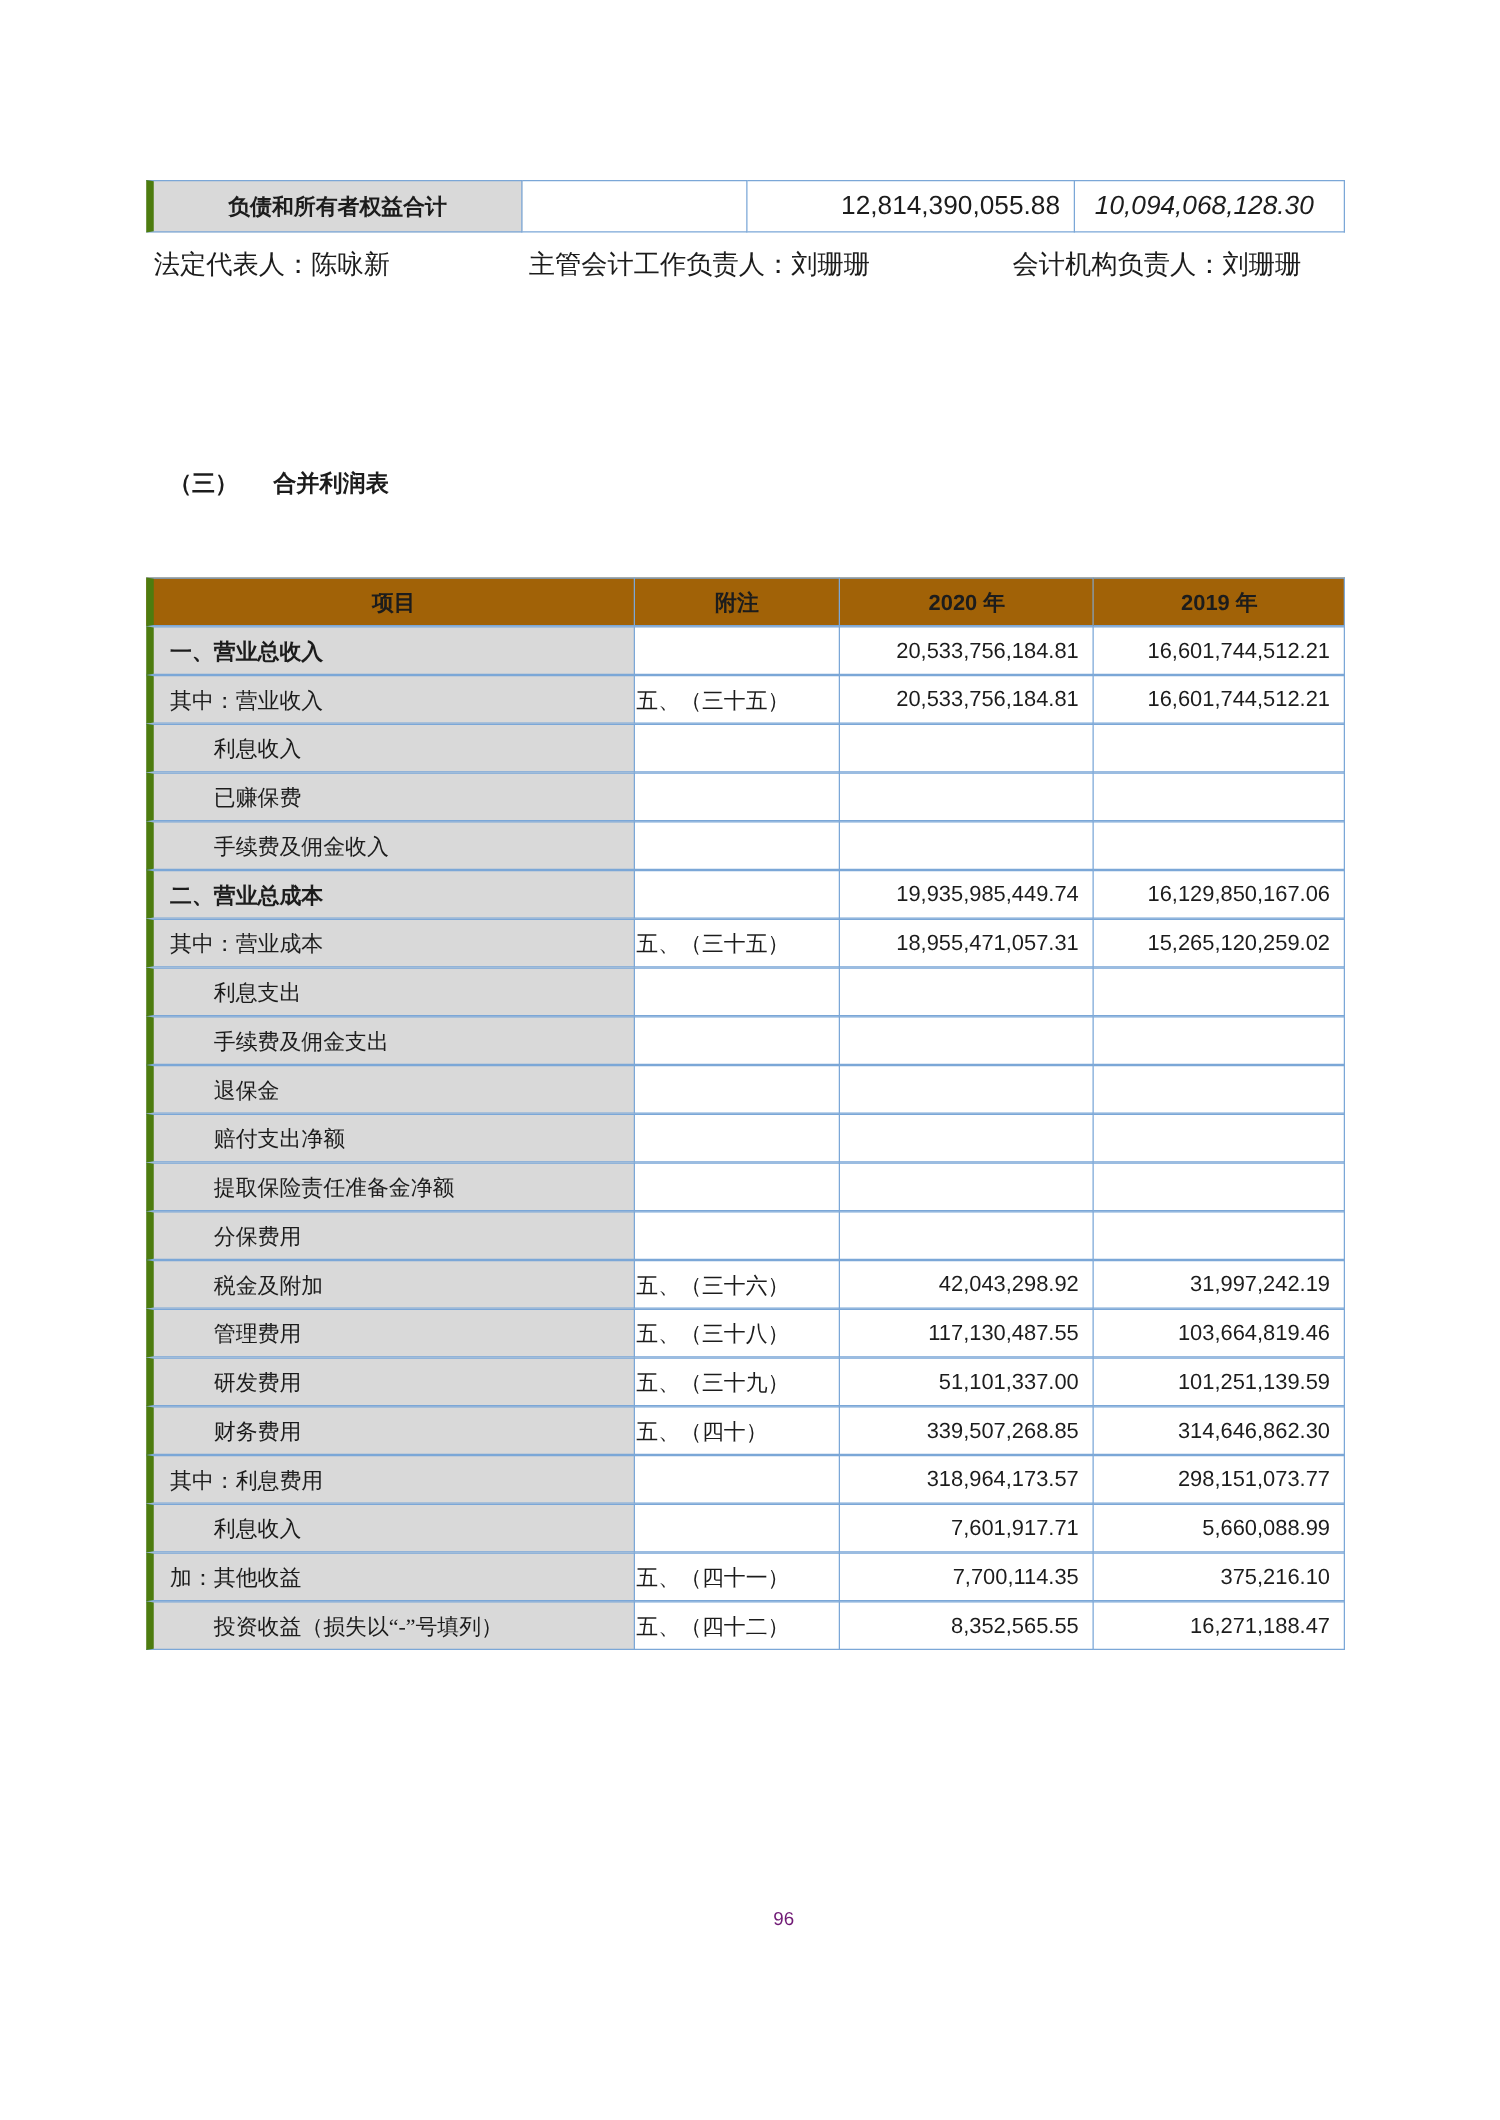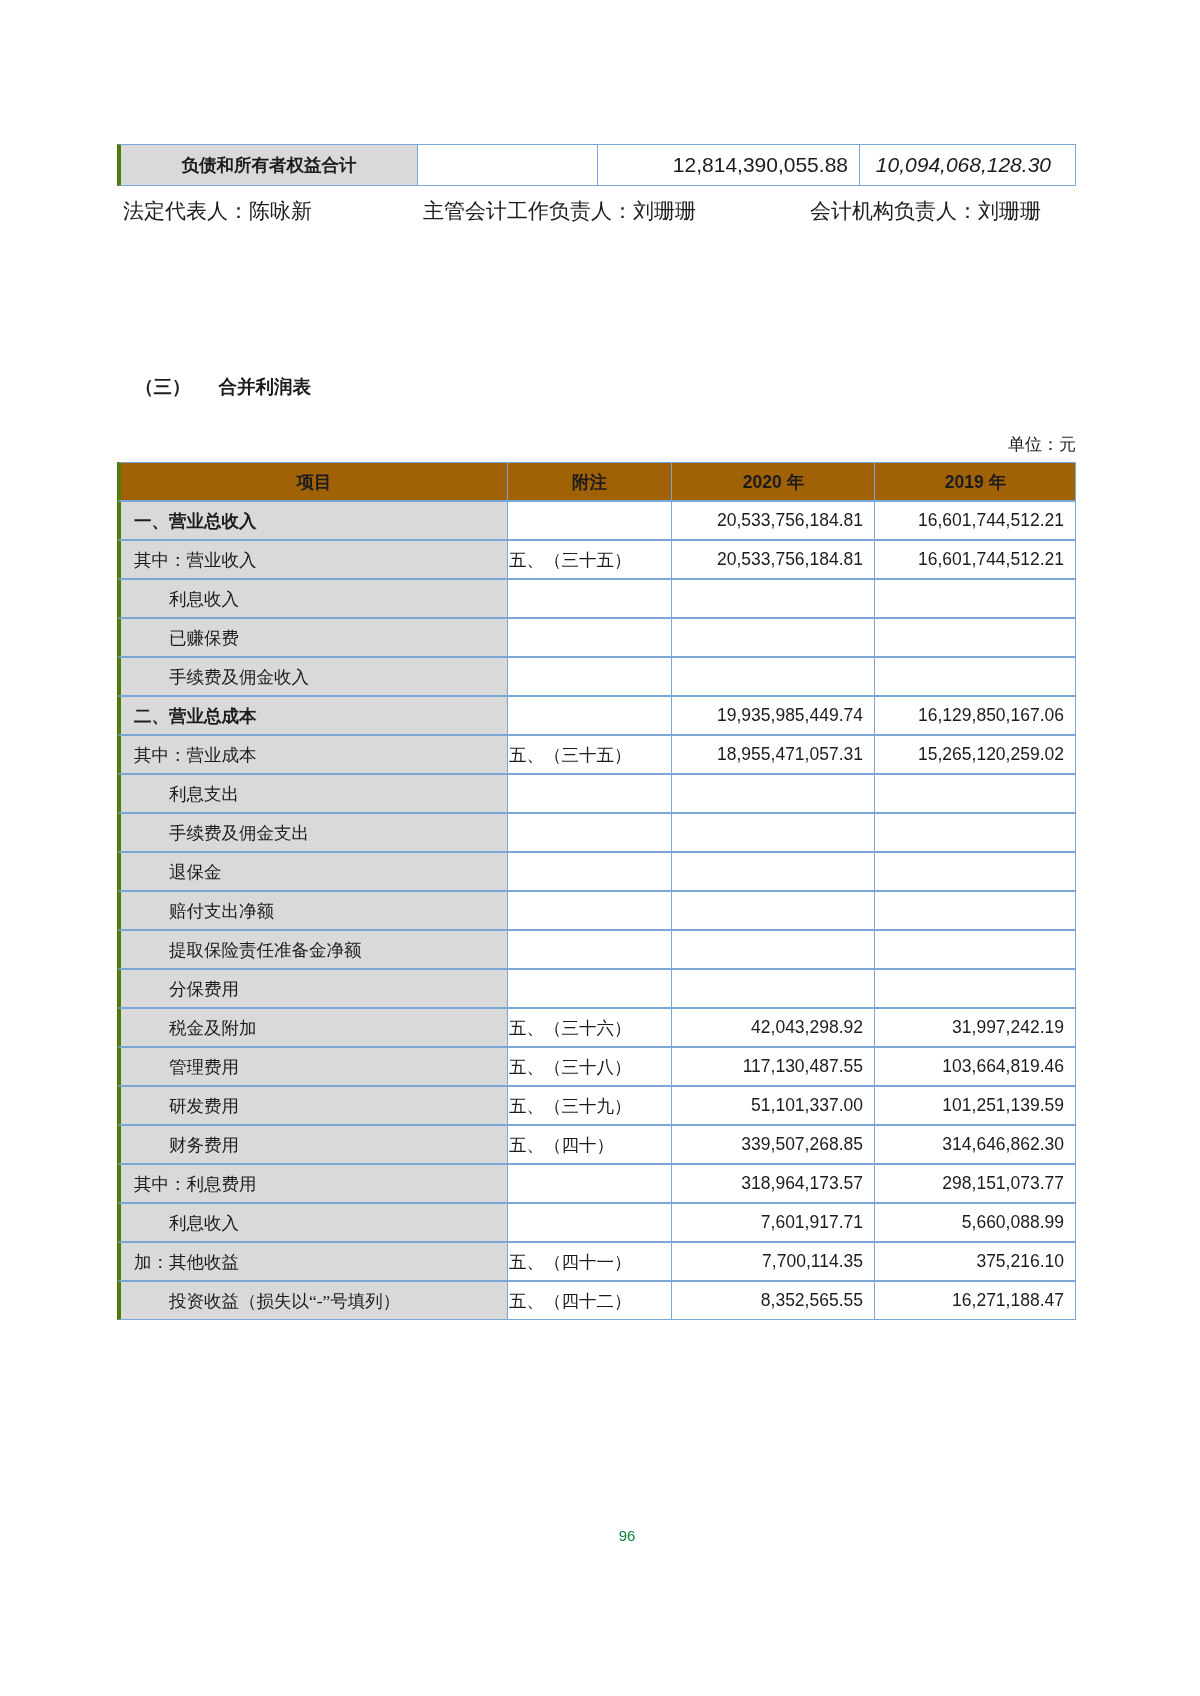--- a/index.html
+++ b/index.html
@@ -21,21 +21,21 @@
   .t td {
     box-sizing: border-box;
     vertical-align: middle;
     white-space: nowrap;
     overflow: hidden;
     border-top: 1px solid #7ba7d7;
     border-bottom: 1px solid #7ba7d7;
     border-right: 1px solid #7ba7d7;
     font-size: 17.5px;
   }
-  .t td:first-child { border-left: 4px solid #4d7c0f; margin-left: 44px; }
+  .t td:first-child { border-left: 6px solid #4d7c0f; margin-left: 44px; }
   .grey { background: #d9d9d9; }
   .bold { font-weight: bold; }
   .center { text-align: center; }
   .num {
     text-align: right;
     padding-right: 11px;
     font-family: "Liberation Sans", sans-serif;
     font-size: 16.5px;
   }
   
@@ -70,21 +70,21 @@
   .note { }
   
   .page-number {
     position: absolute;
     left: 597px;
     top: 1527px;
     width: 60px;
     text-align: center;
     font-size: 15px;
     font-family: "Liberation Sans", sans-serif;
-    color: #15803d;
+    color: #701a75;
   }
 </style>
 </head>
 <body>
 
 <div class="page">
 
   <table class="t top-table">
     <colgroup>
       <col style="width:301px">
@@ -105,21 +105,20 @@
   <div class="signatures">
     <span class="sig1">法定代表人：陈咏新</span>
     <span class="sig2">主管会计工作负责人：刘珊珊</span>
     <span class="sig3">会计机构负责人：刘珊珊</span>
   </div>
 
   <div class="section-title">
     <span class="t-prefix">（三）</span><span class="t-name">合并利润表</span>
   </div>
 
-  <div class="unit-label">单位：元</div>
 
   <table class="t main-table">
     <colgroup>
       <col style="width:391px">
         <col style="width:164px">
         <col style="width:203px">
         <col style="width:201px">
     </colgroup>
     <tbody>
       <tr class="head">

